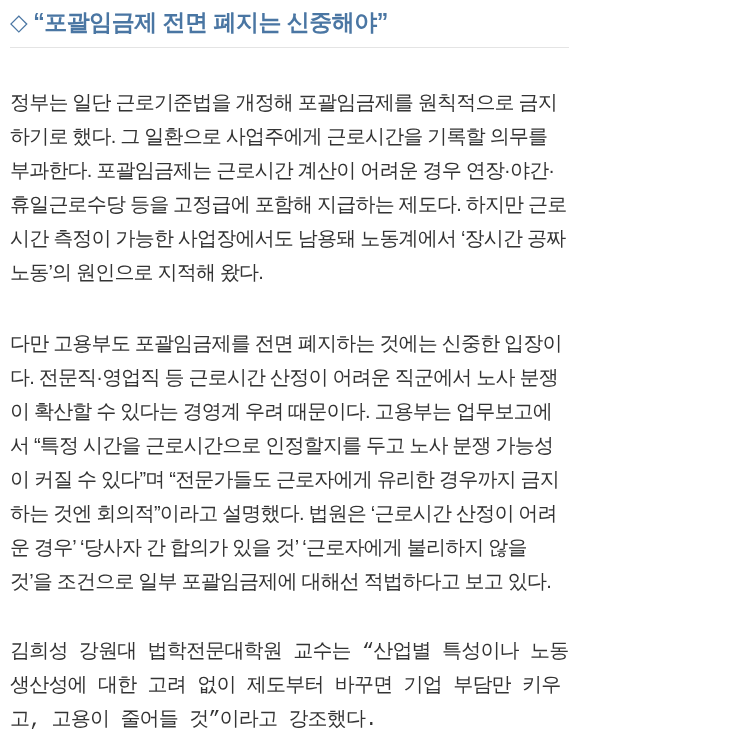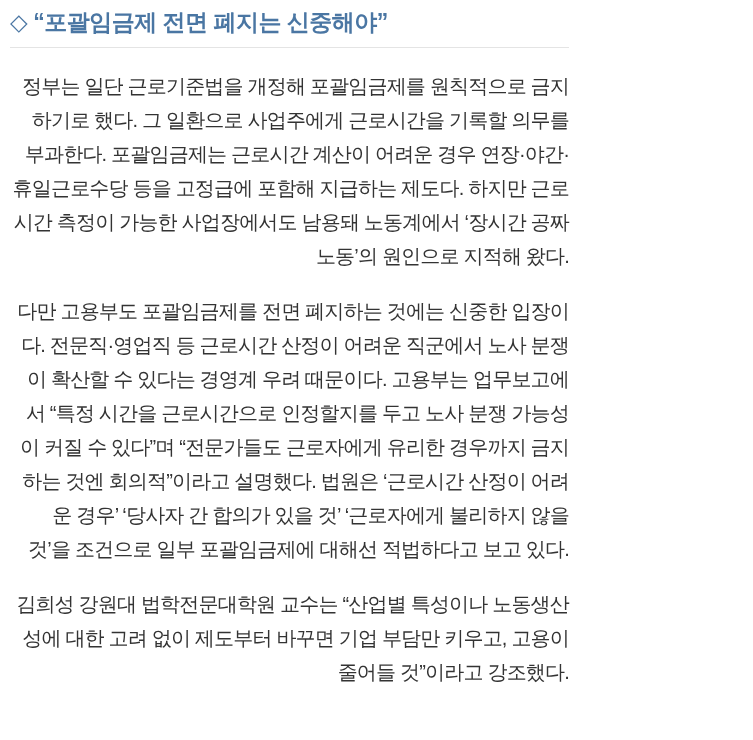--- a/index.html
+++ b/index.html
@@ -32,30 +32,31 @@
     font-weight: 700;
     margin-right: 6px;
   }
   .divider {
     border: none;
     border-top: 1px solid #e4e4e4;
     margin: 11px 0 0 0;
     height: 0;
   }
   .body-text p {
-    margin: 21px 0;
+    margin: 37px 0;
     font-size: 20px;
     line-height: 34px;
     color: #333333;
     letter-spacing: -0.8px;
     word-break: normal;
-    text-align: right;
+    text-align: left;
   }
   .body-text p:last-child {
     margin-bottom: 0;
+    font-family: Liberation Mono, monospace;
   }
 </style>
 </head>
 <body>
 
 <div class="page">
   <div class="article">
 
     <h2 class="subheading">
       <span class="diamond">◇</span><span>“포괄임금제 전면 폐지는 신중해야”</span>

